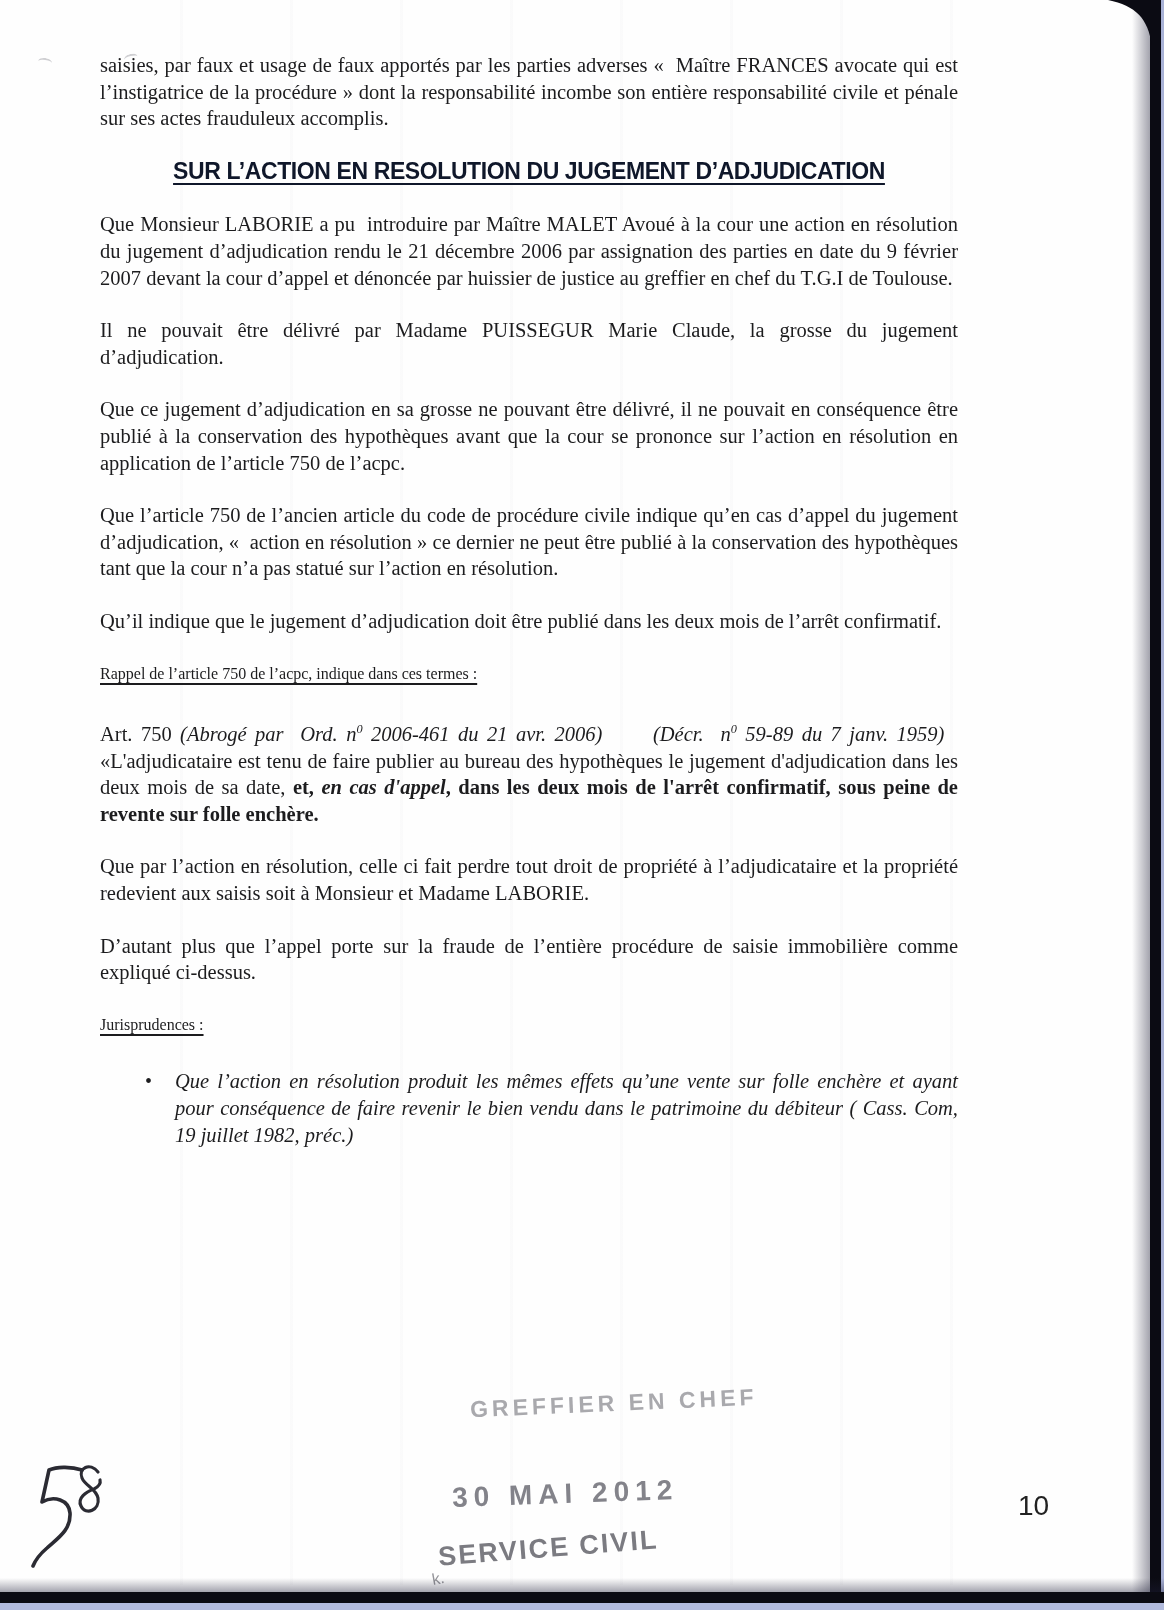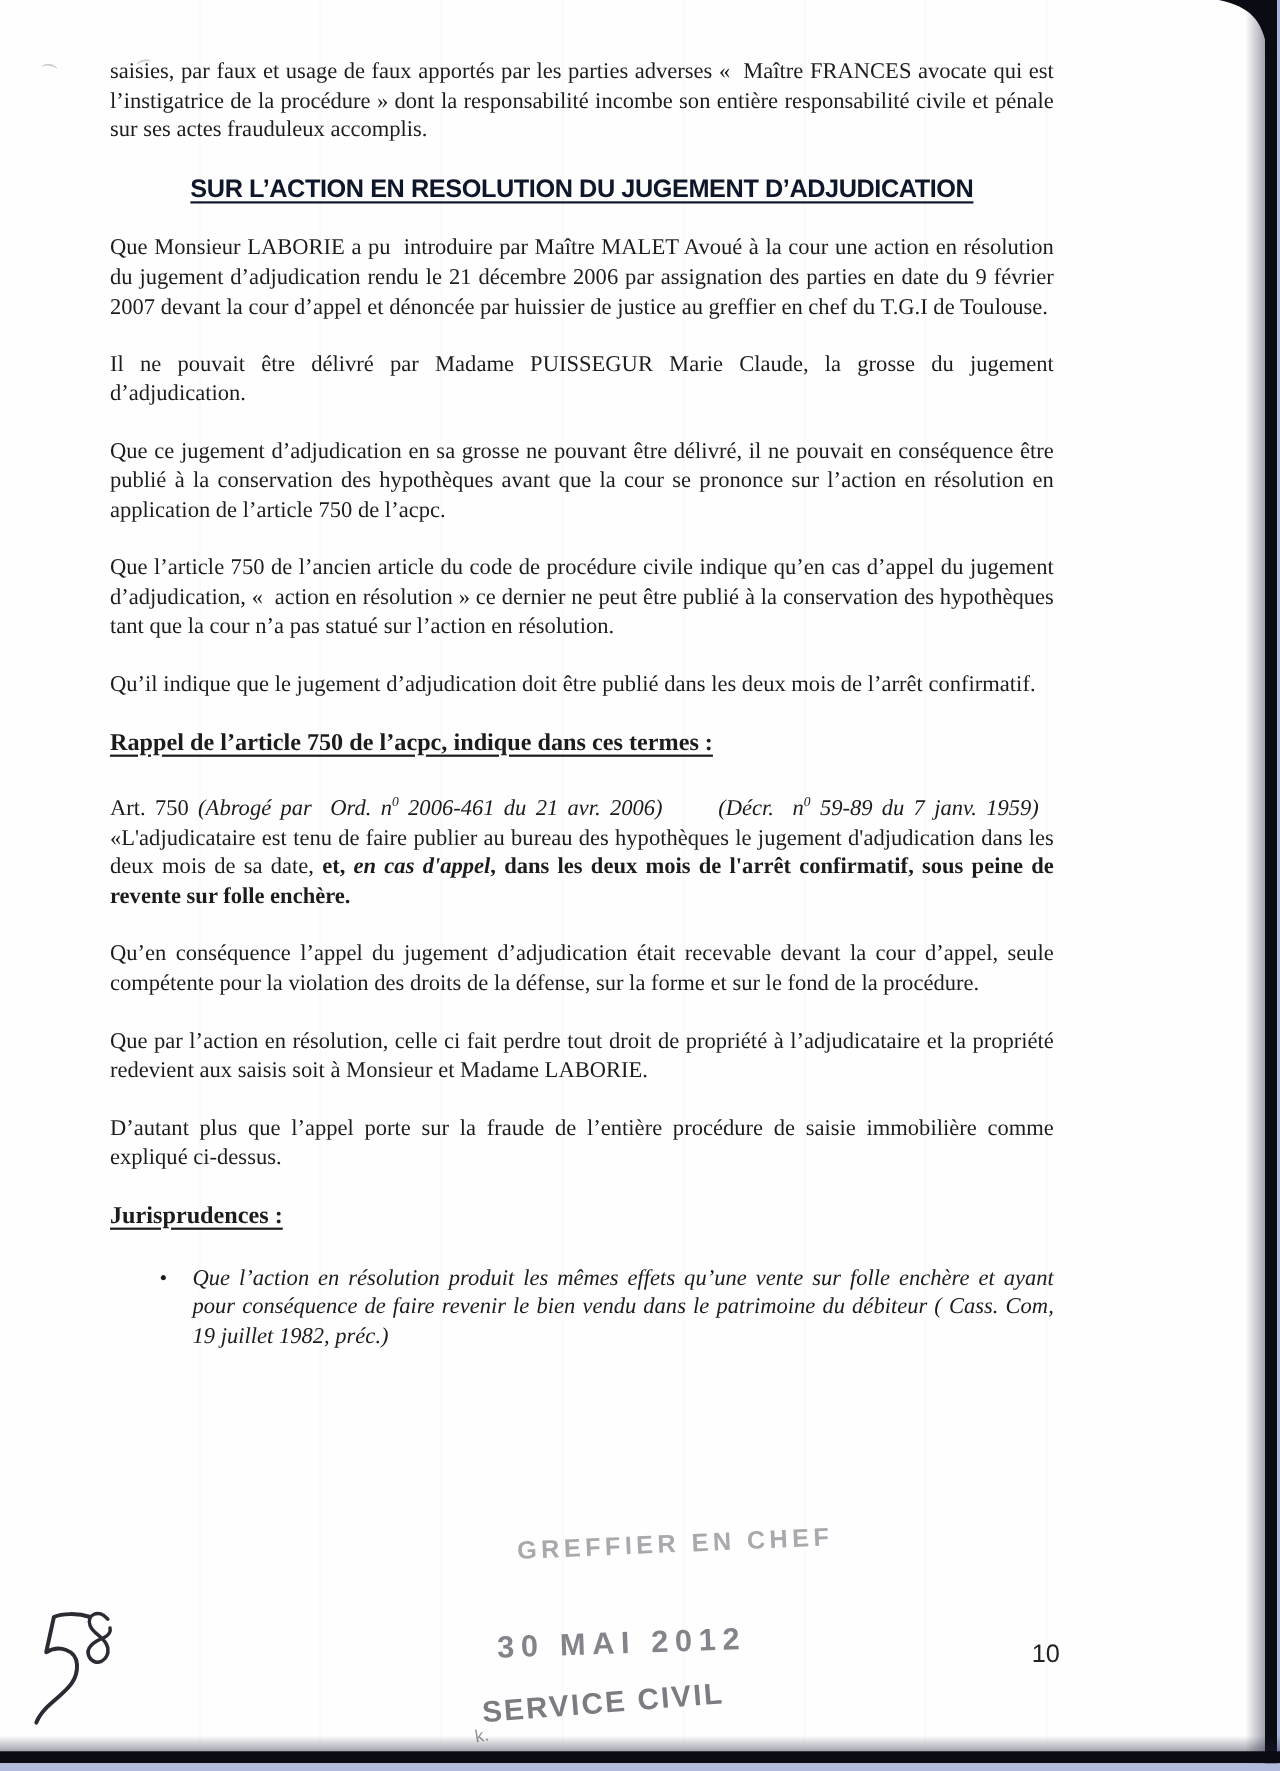--- a/index.html
+++ b/index.html
@@ -49,21 +49,21 @@
   .h-center span{
     font-family:"Liberation Sans", sans-serif;
     font-weight:bold;font-size:23px;letter-spacing:-0.4px;
     text-decoration:underline;
     text-underline-offset:4px;
     text-decoration-thickness:2px;
     color:#0f172a;
   }
   .h-left{
     margin:30px 0 0 0;
-    font-weight:bold;font-size:22px;
+    font-weight:normal;font-size:16px;
   }
   .h-left span{
     text-decoration:underline;
     text-underline-offset:4px;
     text-decoration-thickness:2px;
   }
   .art750{margin-top:34px !important;}
 
   .bullet-row{
     display:flex;margin-top:30px;
@@ -102,23 +102,23 @@
     transform:rotate(-4.5deg);
   }
   .stamp-artifact{
     left:432px;top:1570px;
     font-size:16px;color:#7a7a80;opacity:.8;
     transform:rotate(-10deg);
   }
 
   .page-number{
     position:absolute;z-index:2;
-    left:938px;top:1490px;
+    left:1018px;top:1490px;
     font-family:"Liberation Sans", sans-serif;
-    font-size:23px;color:#222;
+    font-size:28px;color:#222;
   }
 
   .handwritten{position:absolute;left:28px;top:1458px;z-index:2;}
   .hidden-text{position:absolute;width:1px;height:1px;overflow:hidden;clip:rect(0 0 0 0);}
 
   
   .edge{position:absolute;pointer-events:none;z-index:5;}
   .edge-right-shadow{
     top:0;left:1132px;width:20px;height:1610px;
     background:linear-gradient(to right, rgba(30,30,55,0) , rgba(30,30,55,0.45));
@@ -171,21 +171,20 @@
     <p>Qu’il indique que le jugement d’adjudication doit être publié dans les deux mois de l’arrêt confirmatif.</p>
 
     <p class="h-left">
       <span>Rappel de l’article 750 de l’acpc, indique dans ces termes :</span>
     </p>
 
     <p class="art750">
       <span>Art. 750 </span><span class="it">(Abrogé par&nbsp; Ord. n</span><span class="it sup">0</span><span class="it"> 2006-461 du 21 avr. 2006)</span><span>&nbsp;&nbsp;&nbsp;&nbsp;&nbsp; </span><span class="it">(Décr.&nbsp; n</span><span class="it sup">0</span><span class="it"> 59-89 du 7 janv. 1959)</span><span>&nbsp;&nbsp; «L'adjudicataire est tenu de faire publier au bureau des hypothèques le jugement d'adjudication dans les deux mois de sa date, </span><span class="b">et, </span><span class="bi">en cas d'appel</span><span class="b">, dans les deux mois de l'arrêt confirmatif, sous peine de revente sur folle enchère.</span>
     </p>
 
-    <p>Qu’en conséquence l’appel du jugement d’adjudication était recevable devant la cour d’appel, seule compétente pour la violation des droits de la défense, sur la forme et sur le fond de la procédure.</p>
 
     <p>Que par l’action en résolution, celle ci fait perdre tout droit de propriété à l’adjudicataire et la propriété redevient aux saisis soit à Monsieur et Madame LABORIE.</p>
 
     <p>D’autant plus que l’appel porte sur la fraude de l’entière procédure de saisie immobilière comme expliqué ci-dessus.</p>
 
     <p class="h-left">
       <span>Jurisprudences :</span>
     </p>
 
     <div class="bullet-row">

